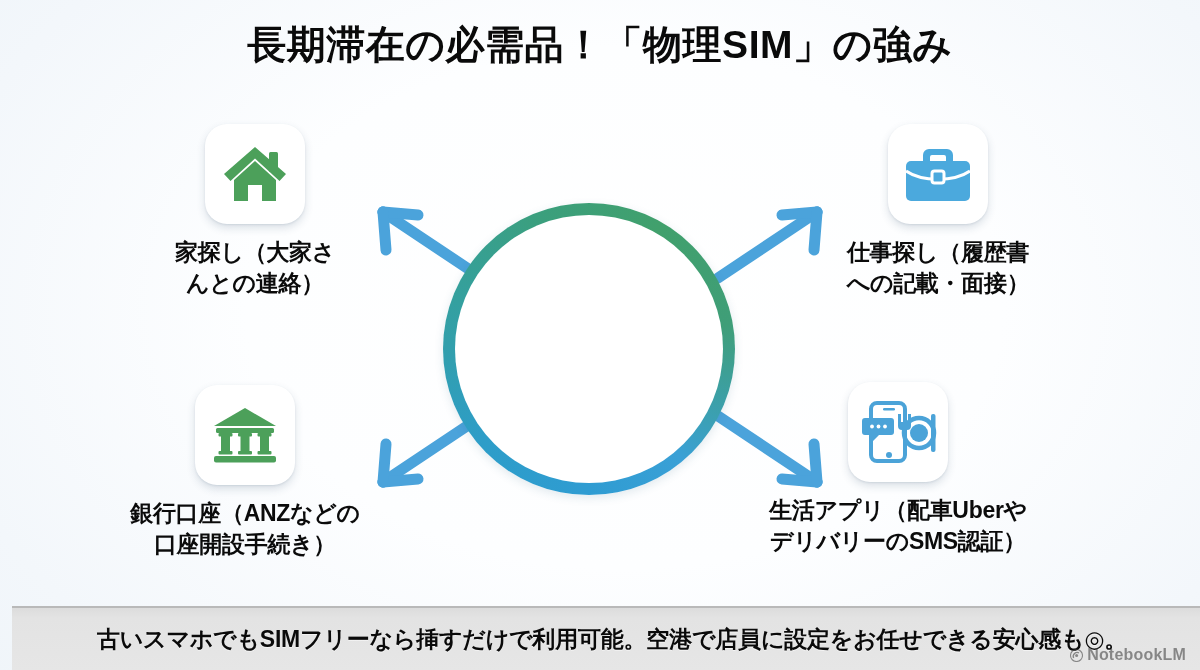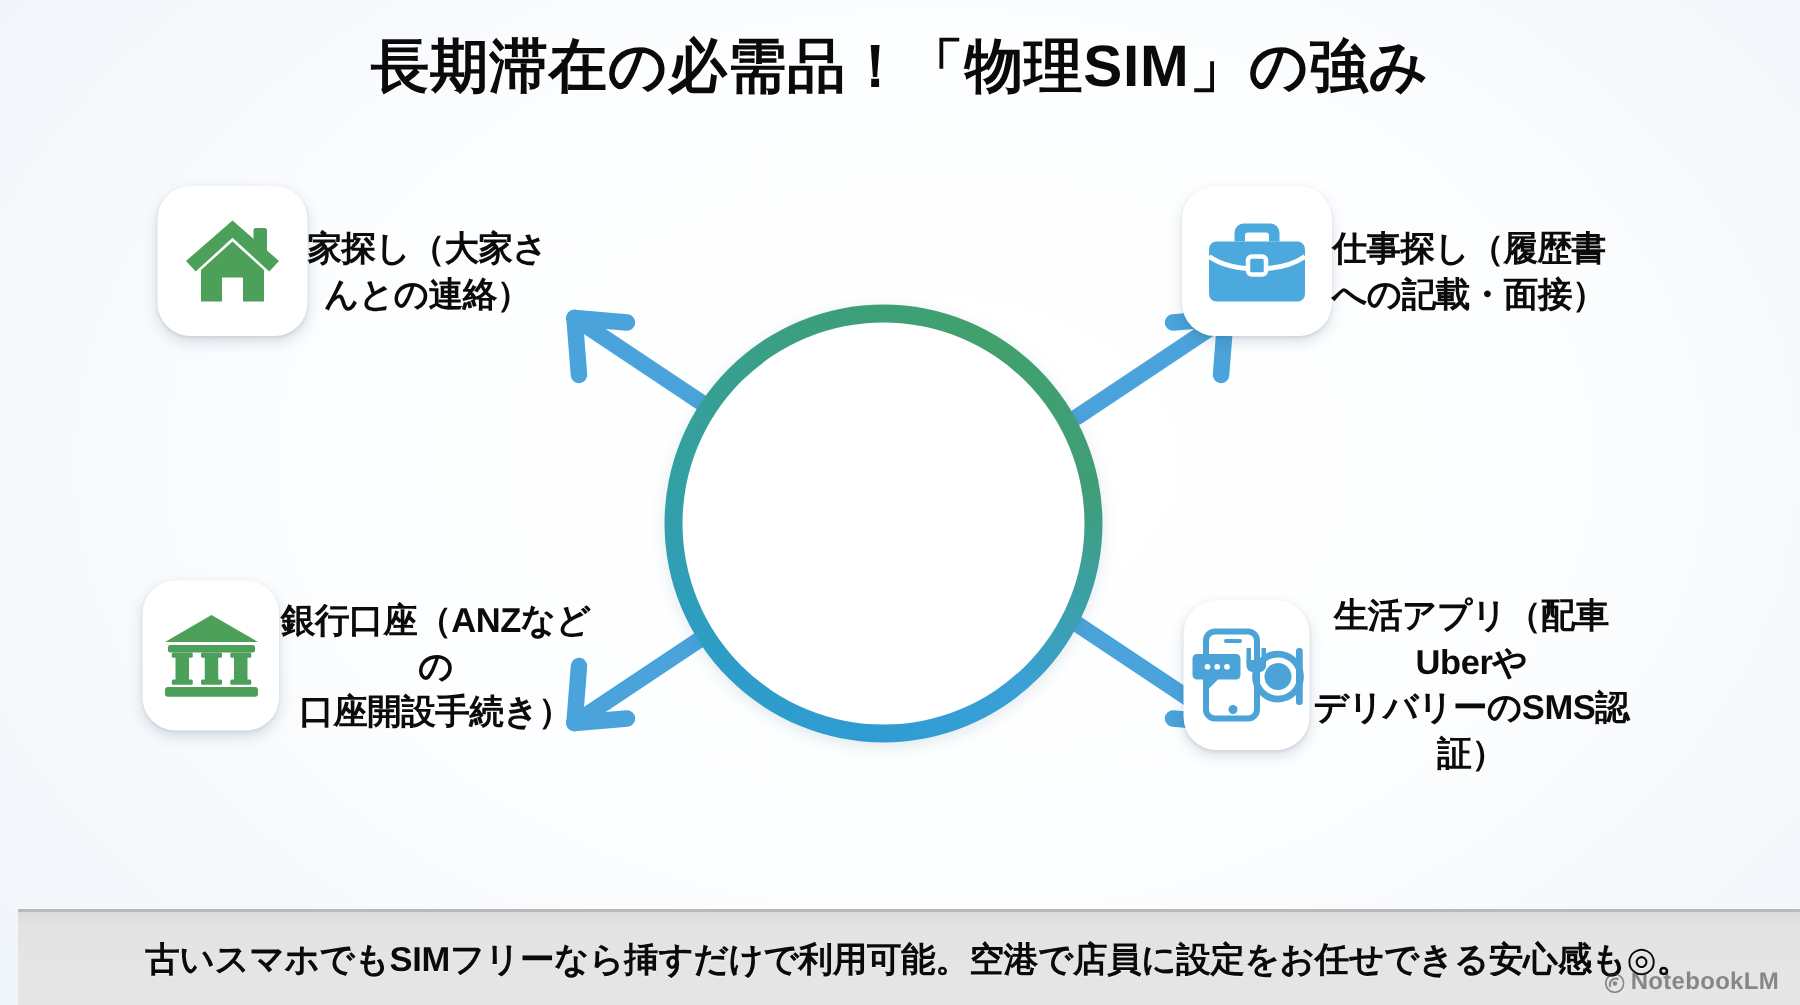--- a/index.html
+++ b/index.html
@@ -97,21 +97,21 @@
     position: absolute;
     z-index: 2;
     overflow: visible;
   }
 
   
   .node {
     position: absolute;
     width: 300px;
     display: flex;
-    flex-direction: row;
+    flex-direction: column;
     align-items: center;
     z-index: 3;
   }
   .icon-tile {
     width: 100px;
     height: 100px;
     border-radius: 22px;
     background: #ffffff;
     box-shadow: 0 4px 9px rgba(40,70,100,0.16), 0 1px 2px rgba(40,70,100,0.10);
     display: flex;
@@ -125,21 +125,21 @@
     color: #0b0b0b;
     line-height: 1.33;
     text-align: center;
     letter-spacing: -0.3px;
     white-space: pre-line;
   }
 
   #node-house  { left: 105px; top: 124px; }
   #node-job    { left: 788px; top: 124px; }
   #node-bank   { left:  95px; top: 385px; }
-  #node-apps   { left: 789px; top: 382px; }
+  #node-apps   { left: 748px; top: 382px; }
 
   
   #footer {
     position: absolute;
     left: 12px;
     bottom: 0;
     width: 1200px;
     height: 62px;
     background: linear-gradient(180deg, #dcdcdc 0%, #e3e3e3 16%, #e6e6e6 100%);
     border-top: 2px solid #b9b9b9;

